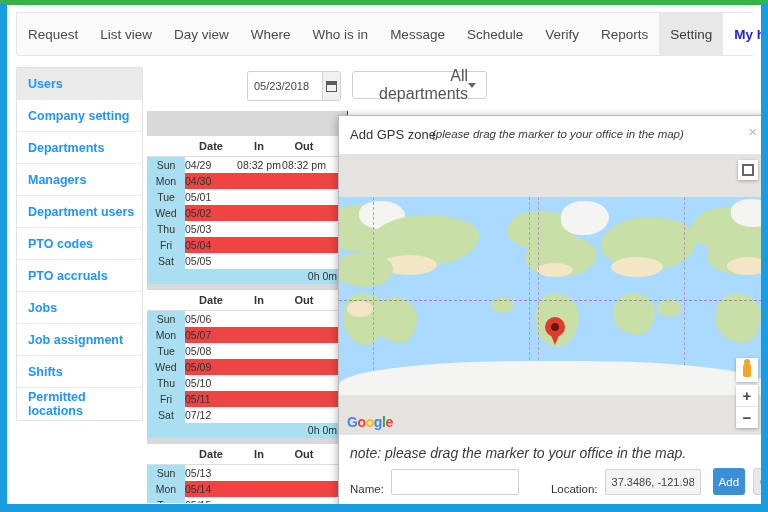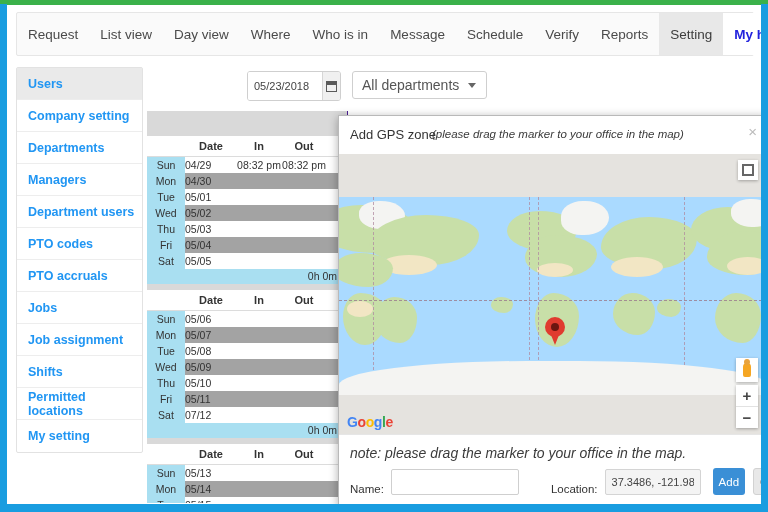--- a/index.html
+++ b/index.html
@@ -48,21 +48,21 @@
   .date-wrap{position:absolute;top:0;display:flex;height:28px;
      border:1px solid #cfcfcf;border-radius:3px;background:#fff;overflow:hidden;}
   .date-input{width:62px;border:none;outline:none;font-size:11px;color:#444;
      padding:0 6px;background:#fff;font-family:"Liberation Sans",sans-serif;}
   .date-btn{width:25px;background:#f0f0f0;border-left:1px solid #d6d6d6;
      display:flex;align-items:center;justify-content:center;cursor:pointer;}
   .cal-ico{width:11px;height:11px;border:1.5px solid #5a5a5a;box-sizing:border-box;
      border-top-width:4px;position:relative;}
   .sel-wrap{position:absolute;top:0;height:28px;border:1px solid #cfcfcf;border-radius:3px;
      background:#fff;display:flex;align-items:center;cursor:pointer;box-sizing:border-box;}
-  .sel-text{flex:1;font-size:14px;color:#555;padding-left:9px;}
+  .sel-text{flex:1;font-size:16px;color:#555;padding-left:9px;text-align:right;}
   .caret{width:0;height:0;border-left:4px solid transparent;border-right:4px solid transparent;
      border-top:5px solid #666;margin-right:10px;}
 
   
   #sheet{
     position:absolute;left:140px;top:106px;width:200px;height:392px;
     background:#d9d9d9;overflow:hidden;border-right:1px solid #4c1d95;
   }
   #sheet-topfill{height:25px;background:#d9d9d9;}
   table.week{width:196px;border-collapse:collapse;table-layout:fixed;background:#fff;}
@@ -72,21 +72,21 @@
   }
   table.week th.c-day{width:32px;background:#fff;}
   table.week th.c-date{width:52px;text-align:center;padding:0;}
   table.week th.c-in{width:44px;text-align:center;padding:0;}
   table.week th.c-out{width:46px;text-align:center;padding:0;}
   table.week th.c-reg{width:34px;}
   table.week td{font-size:10.5px;color:#333;height:16px;padding:0;}
   td.day{background:#a9dff1;text-align:center;color:#333;font-size:10.5px;}
   td.dt{padding-left:7px;}
   td.tm{text-align:center;font-size:10px;}
-  tr.odd td:not(.day){background:#a3a3a3;}
+  tr.odd td:not(.day){background:#ef4444;}
   tr.even td:not(.day){background:#ffffff;}
   .total-row{background:#a9dff1;height:15px;text-align:right;font-size:10.5px;
      color:#333;padding-right:6px;line-height:15px;}
   .gapfill{height:6px;background:#d9d9d9;}
 
   
   #modal{
     position:absolute;left:331px;top:110px;width:428px;height:390px;
     background:#fff;border:1px solid #b9b9b9;box-shadow:0 2px 9px rgba(0,0,0,.32);
     z-index:40;overflow:hidden;
@@ -237,23 +237,20 @@
       </div>
     <div class="side-item">
         <span>Job assignment</span>
       </div>
     <div class="side-item">
         <span>Shifts</span>
       </div>
     <div class="side-item">
         <span>Permitted locations</span>
       </div>
-    <div class="side-item">
-        <span>My setting</span>
-      </div>
   </div>
 
   <div id="toolbar">
     <div class="date-wrap" style="left:100px;width:92px;">
       <input class="date-input" readonly="" value="05/23/2018" style="">
       <div class="date-btn">
         <span class="cal-ico"></span>
       </div>
     </div>
     <div class="sel-wrap" style="left:205px;width:135px;">

